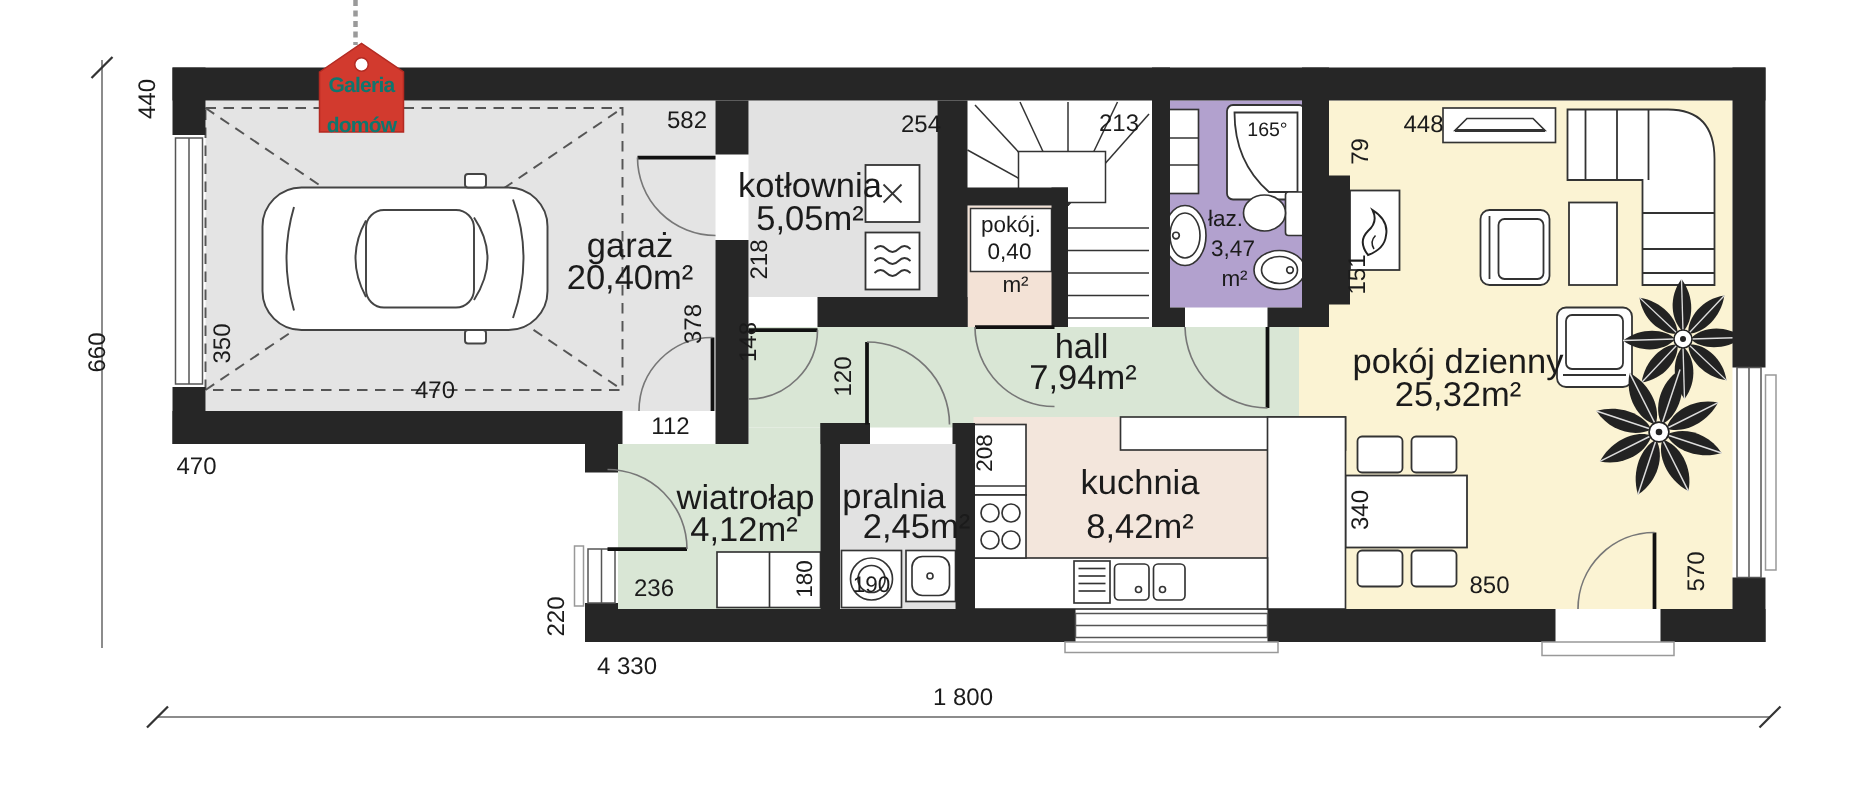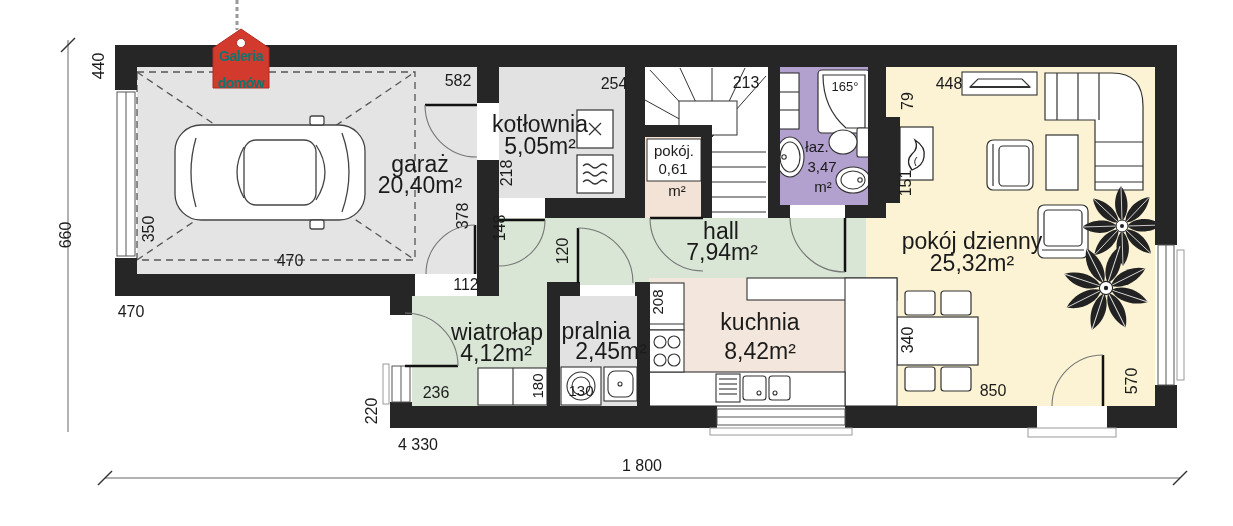--- a/index.html
+++ b/index.html
@@ -347,44 +347,44 @@
 <div class="lbl rot" style="left:149px;top:229px">350</div>
 <div class="lbl" style="left:290px;top:261px">470</div>
 <div class="lbl" style="left:131px;top:312px">470</div>
 
 <div class="lbl room" style="left:540px;top:124px">kotłownia</div>
 <div class="lbl room" style="left:540px;top:146px">5,05m²</div>
 <div class="lbl rot" style="left:507px;top:173px">218</div>
 <div class="lbl rot" style="left:463px;top:216px">378</div>
 
 <div class="lbl mid" style="left:674px;top:150px">pokój.</div>
-<div class="lbl mid" style="left:673px;top:168px">0,61</div>
+<div class="lbl mid" style="left:673px;top:168px">0,40</div>
 <div class="lbl mid" style="left:677px;top:190px">m²</div>
 
 <div class="lbl room" style="left:721px;top:231px">hall</div>
 <div class="lbl room" style="left:722px;top:252px">7,94m²</div>
 <div class="lbl rot" style="left:500px;top:228px">148</div>
 <div class="lbl rot" style="left:563px;top:251px">120</div>
-<div class="lbl" style="left:466px;top:285px">112</div>
+<div class="lbl" style="left:447px;top:285px">112</div>
 
 <div class="lbl mid" style="left:817px;top:146px">łaz.</div>
 <div class="lbl mid" style="left:822px;top:166px">3,47</div>
 <div class="lbl mid" style="left:823px;top:186px">m²</div>
 
 <div class="lbl room" style="left:972px;top:241px">pokój dzienny</div>
 <div class="lbl room" style="left:972px;top:263px">25,32m²</div>
 
 <div class="lbl room" style="left:497px;top:332px">wiatrołap</div>
 <div class="lbl room" style="left:496px;top:353px">4,12m²</div>
 <div class="lbl" style="left:436px;top:393px">236</div>
 <div class="lbl rot mid" style="left:537px;top:386px">180</div>
 
 <div class="lbl room" style="left:596px;top:331px">pralnia</div>
 <div class="lbl room" style="left:611px;top:351px">2,45m²</div>
-<div class="lbl mid" style="left:581px;top:390px">130</div>
+<div class="lbl mid" style="left:581px;top:390px">190</div>
 
 <div class="lbl room" style="left:760px;top:322px">kuchnia</div>
 <div class="lbl room" style="left:760px;top:351px">8,42m²</div>
 <div class="lbl rot mid" style="left:657px;top:302px">208</div>
 
 <div class="lbl rot" style="left:908px;top:340px">340</div>
 <div class="lbl" style="left:993px;top:391px">850</div>
 <div class="lbl rot" style="left:1132px;top:381px">570</div>
 
 <div class="lbl rot" style="left:372px;top:411px">220</div>

